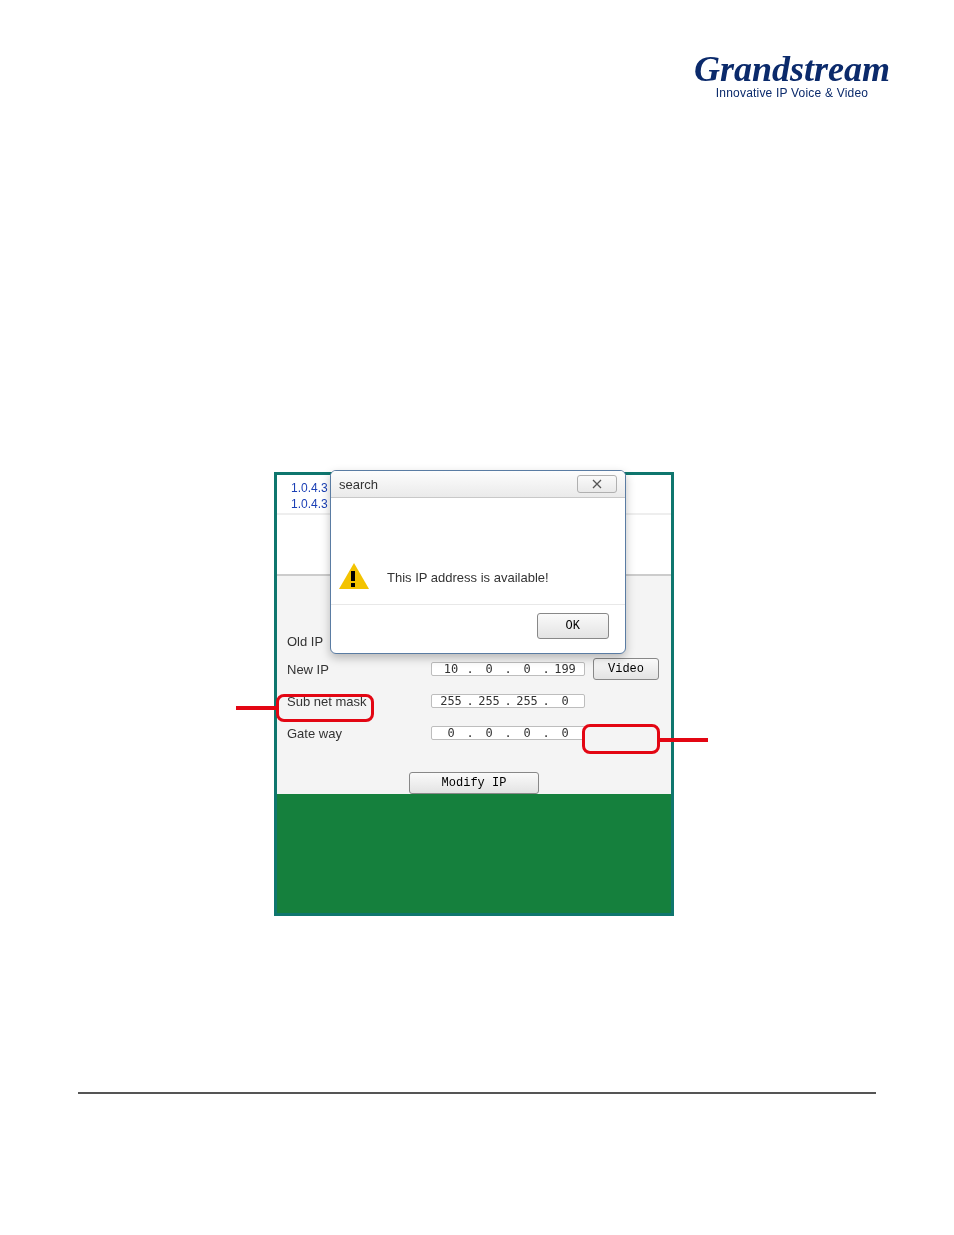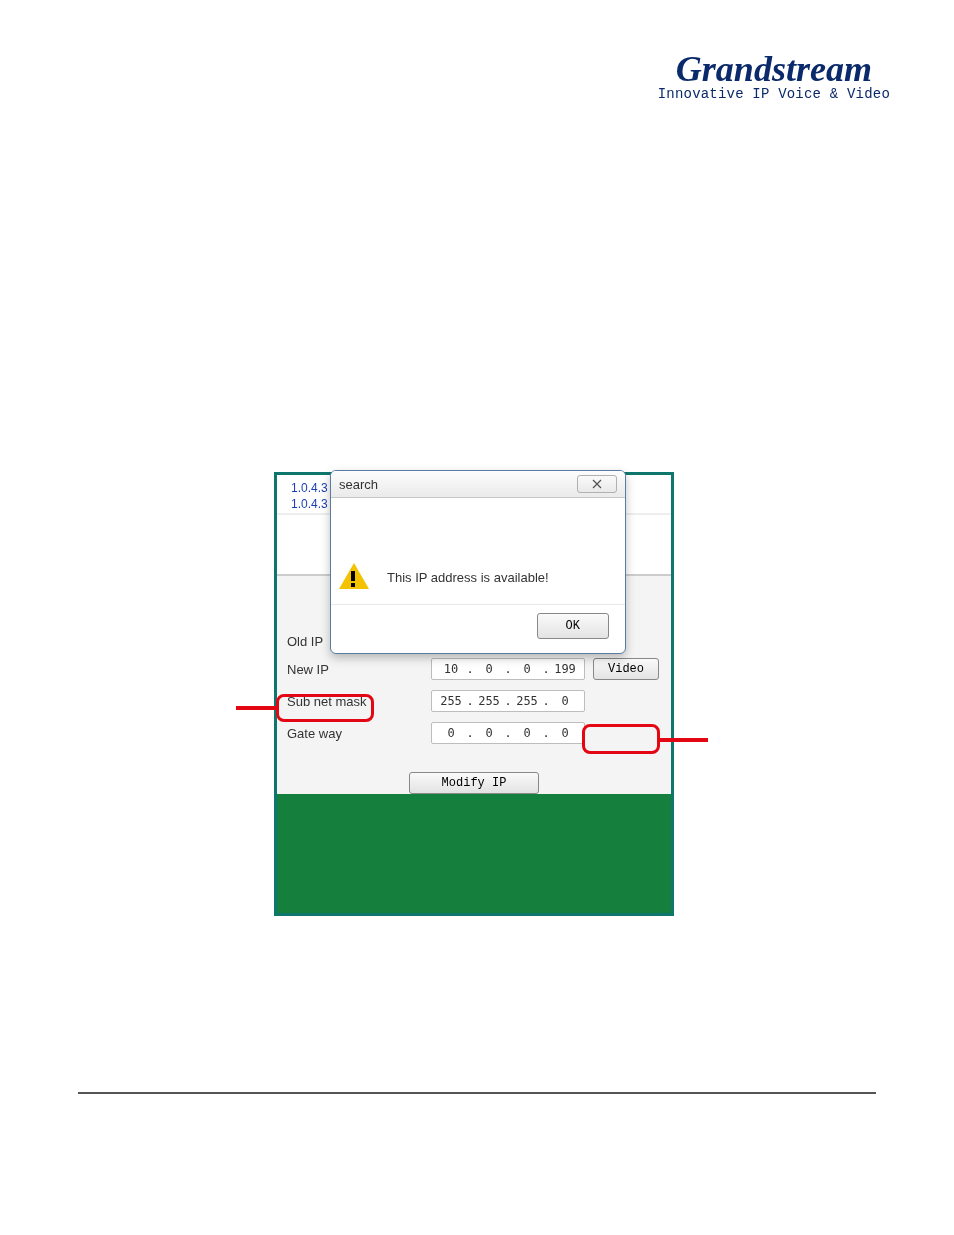--- a/index.html
+++ b/index.html
@@ -21,25 +21,24 @@
     }
     .logo-script {
       font-family: "Brush Script MT", cursive;
       font-size: 36px;
       color: #0b2a6b;
       font-style: italic;
       font-weight: bold;
       line-height: 0.8;
     }
     .logo-sub {
-      font-size: 14px;
+      font-size: 12px;
       color: #0b2a6b;
       margin-top: 2px;
       letter-spacing: 0.2px;
-      font-family: Liberation Mono, monospace;
     }
     
     .panel {
       position: absolute;
       left: 274px;
       top: 472px;
       width: 400px;
       height: 444px;
       background: #15803d;
       border: 3px solid #0f766e;
@@ -74,21 +73,21 @@
       width: 88px;
       flex: 0 0 88px;
       font-size: 13px;
     }
     .ip-box {
       display: flex;
       align-items: center;
       border: 1px solid #bdbdbd;
       background: #fff;
       border-radius: 2px;
-      height: 22px;
+      height: 14px;
       width: 154px;
       padding: 0 4px;
       font-family: Consolas, monospace;
       font-size: 12px;
     }
     .ip-seg {
       flex: 1;
       text-align: center;
       border: none;
       background: transparent;

